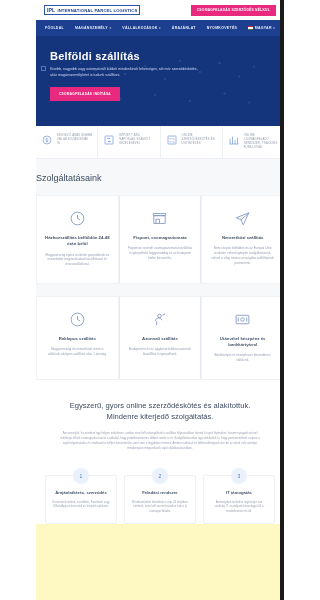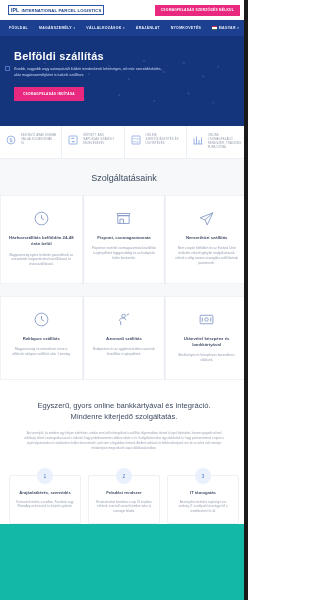--- a/index.html
+++ b/index.html
@@ -2,21 +2,21 @@
 <html><head>
 <meta charset="utf-8">
 <style>
   * { box-sizing: border-box; margin: 0; padding: 0; }
   html, body {
     width: 300px; height: 600px;
     font-family: "Liberation Sans", sans-serif;
     background: #ffffff;
     overflow: hidden;
   }
-  .page { width: 248px; height: 600px; position: relative; overflow: hidden; background:#14b8a6; }
+  .page { width: 248px; height: 600px; position: relative; overflow: hidden; background:#fef9c3;margin-left:36px; }
 
   
   .topbar {
     height: 20px; background: #ffffff;
     display: flex; align-items: center; justify-content: space-between;
     padding: 0 8px;
   }
   .logo-wrap { display: flex; align-items: center; gap: 2px;
     border: 1px solid #2c55a8; padding: 1px 2px; }
   .logo-mark { font-size: 5.2px; font-weight: bold; color: #1b3f8f; letter-spacing: .1px; }
@@ -95,21 +95,21 @@
     flex: 1; display: flex; gap: 4px; align-items: flex-start;
     padding: 8px 5px; border-right: 1px solid #eceff4;
   }
   .feat:last-child { border-right: none; }
   .feat-ico { width: 12px; height: 12px; flex: none; color: #6b8fd6; }
   .feat-ico svg { width: 100%; height: 100%; display: block; }
   .feat-txt { font-size: 2.7px; color: #8d97a8; line-height: 1.5; letter-spacing: .2px; }
 
   
   .services { background: #f7f8fa; padding: 14px 0 0; }
-  .services h2 { text-align: center; font-size: 9px; color: #3c4a5e; font-weight: normal; }
+  .services h2 { font-size: 9px; color: #3c4a5e; font-weight: normal; }
   .svc-grid { display: grid; grid-template-columns: repeat(3, 1fr); margin-top: 12px; background:#fff; }
   .svc {
     padding: 14px 8px 16px; text-align: center; background: #fff;
     border: 1px solid #f0f2f6;
   }
   .svc.mid { border-left: 1px solid #e6eaf1; border-right: 1px solid #e6eaf1; }
   .svc-ico { width: 17px; height: 17px; margin: 0 auto 8px; color: #7e95c4; }
   .svc-ico svg { width: 100%; height: 100%; display: block; }
   .svc-title { font-size: 4.3px; font-weight: bold; color: #46536b; line-height: 1.45; }
   .svc-desc { font-size: 3.1px; color: #97a1b2; line-height: 1.55; margin-top: 5px; }
@@ -286,21 +286,21 @@
             <path d="M6 9v6M18 9v6"></path>
           </svg>
         </div>
         <div class="svc-title">Utánvétel készpénz és bankkártyával</div>
         <div class="svc-desc">Bankkártyás és készpénzes beszedést is vállalunk.</div>
       </div>
     </div>
   </div>
 
   <div class="pitch">
-    <h2>Egyszerű, gyors online bankkártyával és integráció. Mindenre kiterjedő szolgáltatás.</h2>
+    <h2>Egyszerű, gyors online szerződéskötés és alakítottuk. Mindenre kiterjedő szolgáltatás.</h2>
     <p>Azt szeretjük, ha mindent egy helyen intézhetsz, amikor nem kell rohangálnod a szállítás folyamatában térned át apró lépéseket, hanem nyugodt szívvel indíthatja tőlünk csomagunkat azzal a tudattal, hogy problémamentes időben odaér is ér. Szolgáltatásunkat úgy alakítottuk ki, hogy partnereinknek csupán a saját folyamataikra és eladásaikra kelljen koncentrálni, amit sem a legjobban értenek. Amiben tudásuk és felkészültségünk van be az üzleti való amelyet mindannyian megszokunk saját vállalkozásunkban.</p>
   </div>
 
   <div class="steps">
     <div class="step">
       <div class="step-num">1</div>
       <div class="step-title">Árajánlatkérés, szerződés</div>
       <div class="step-desc">Keressetek minket, e-mailben, Facebook vagy WhatsApp-on keresztül és kérjetek ajánlatot.</div>
     </div>
     <div class="step">

